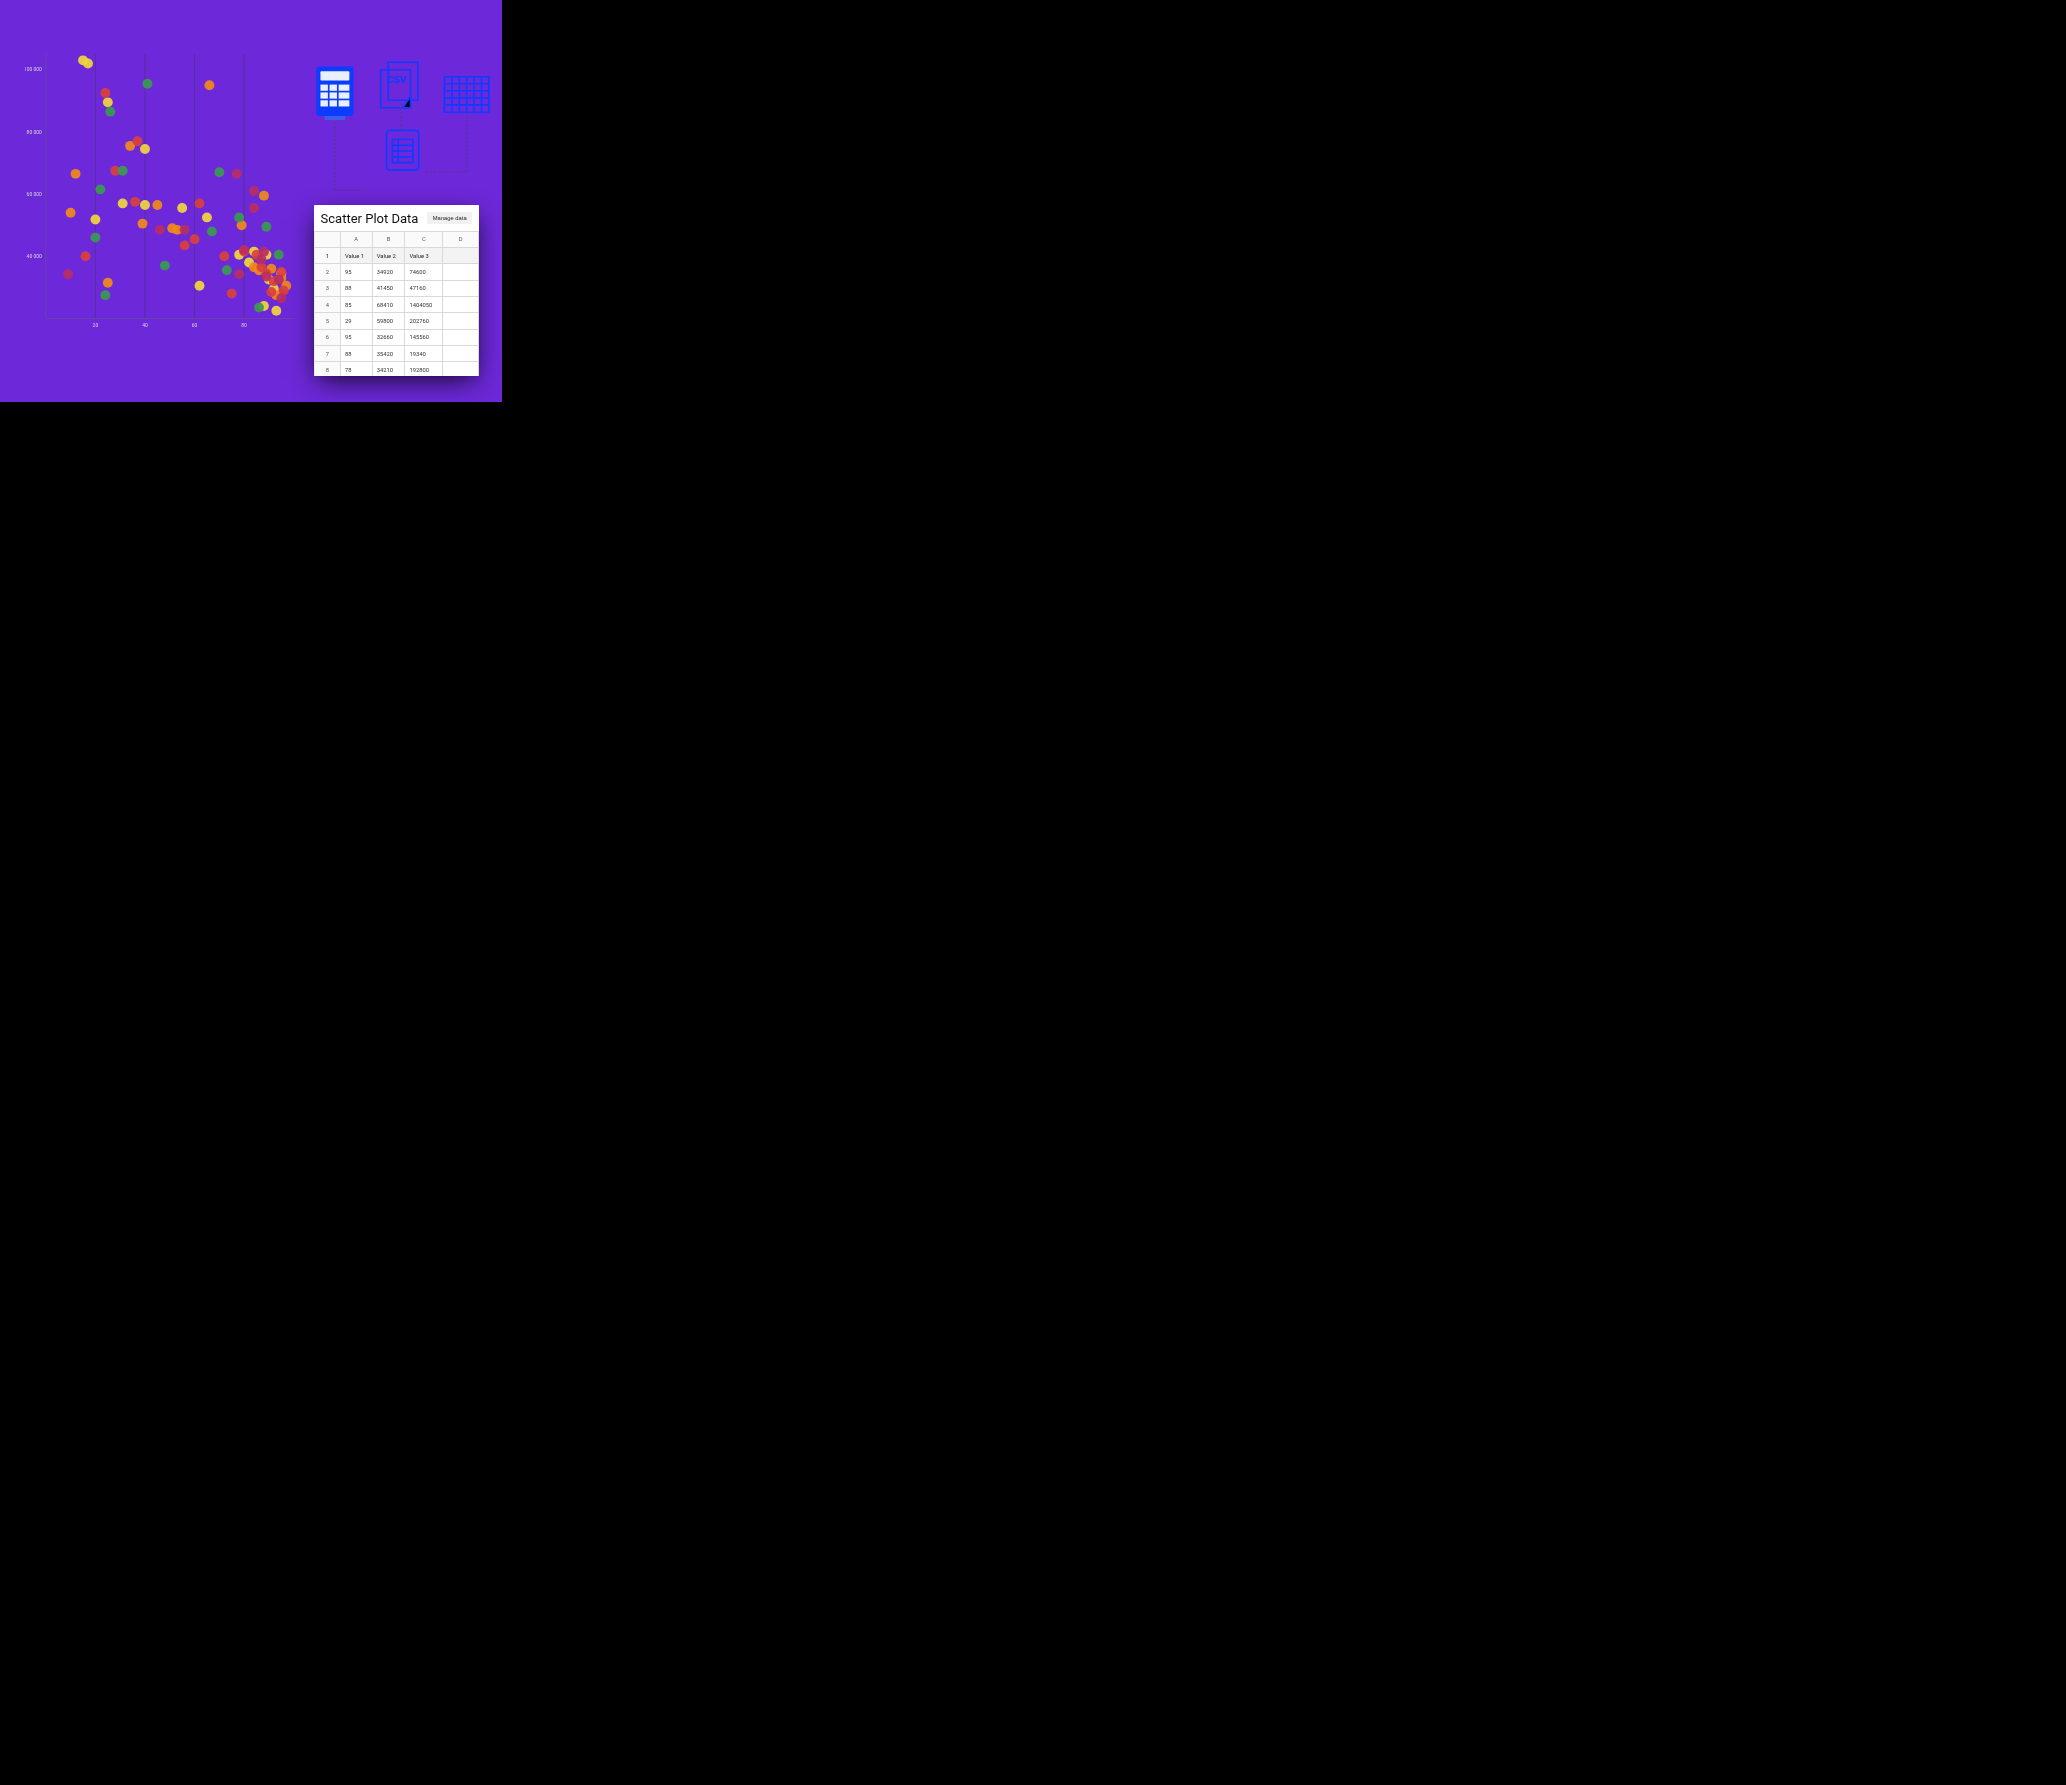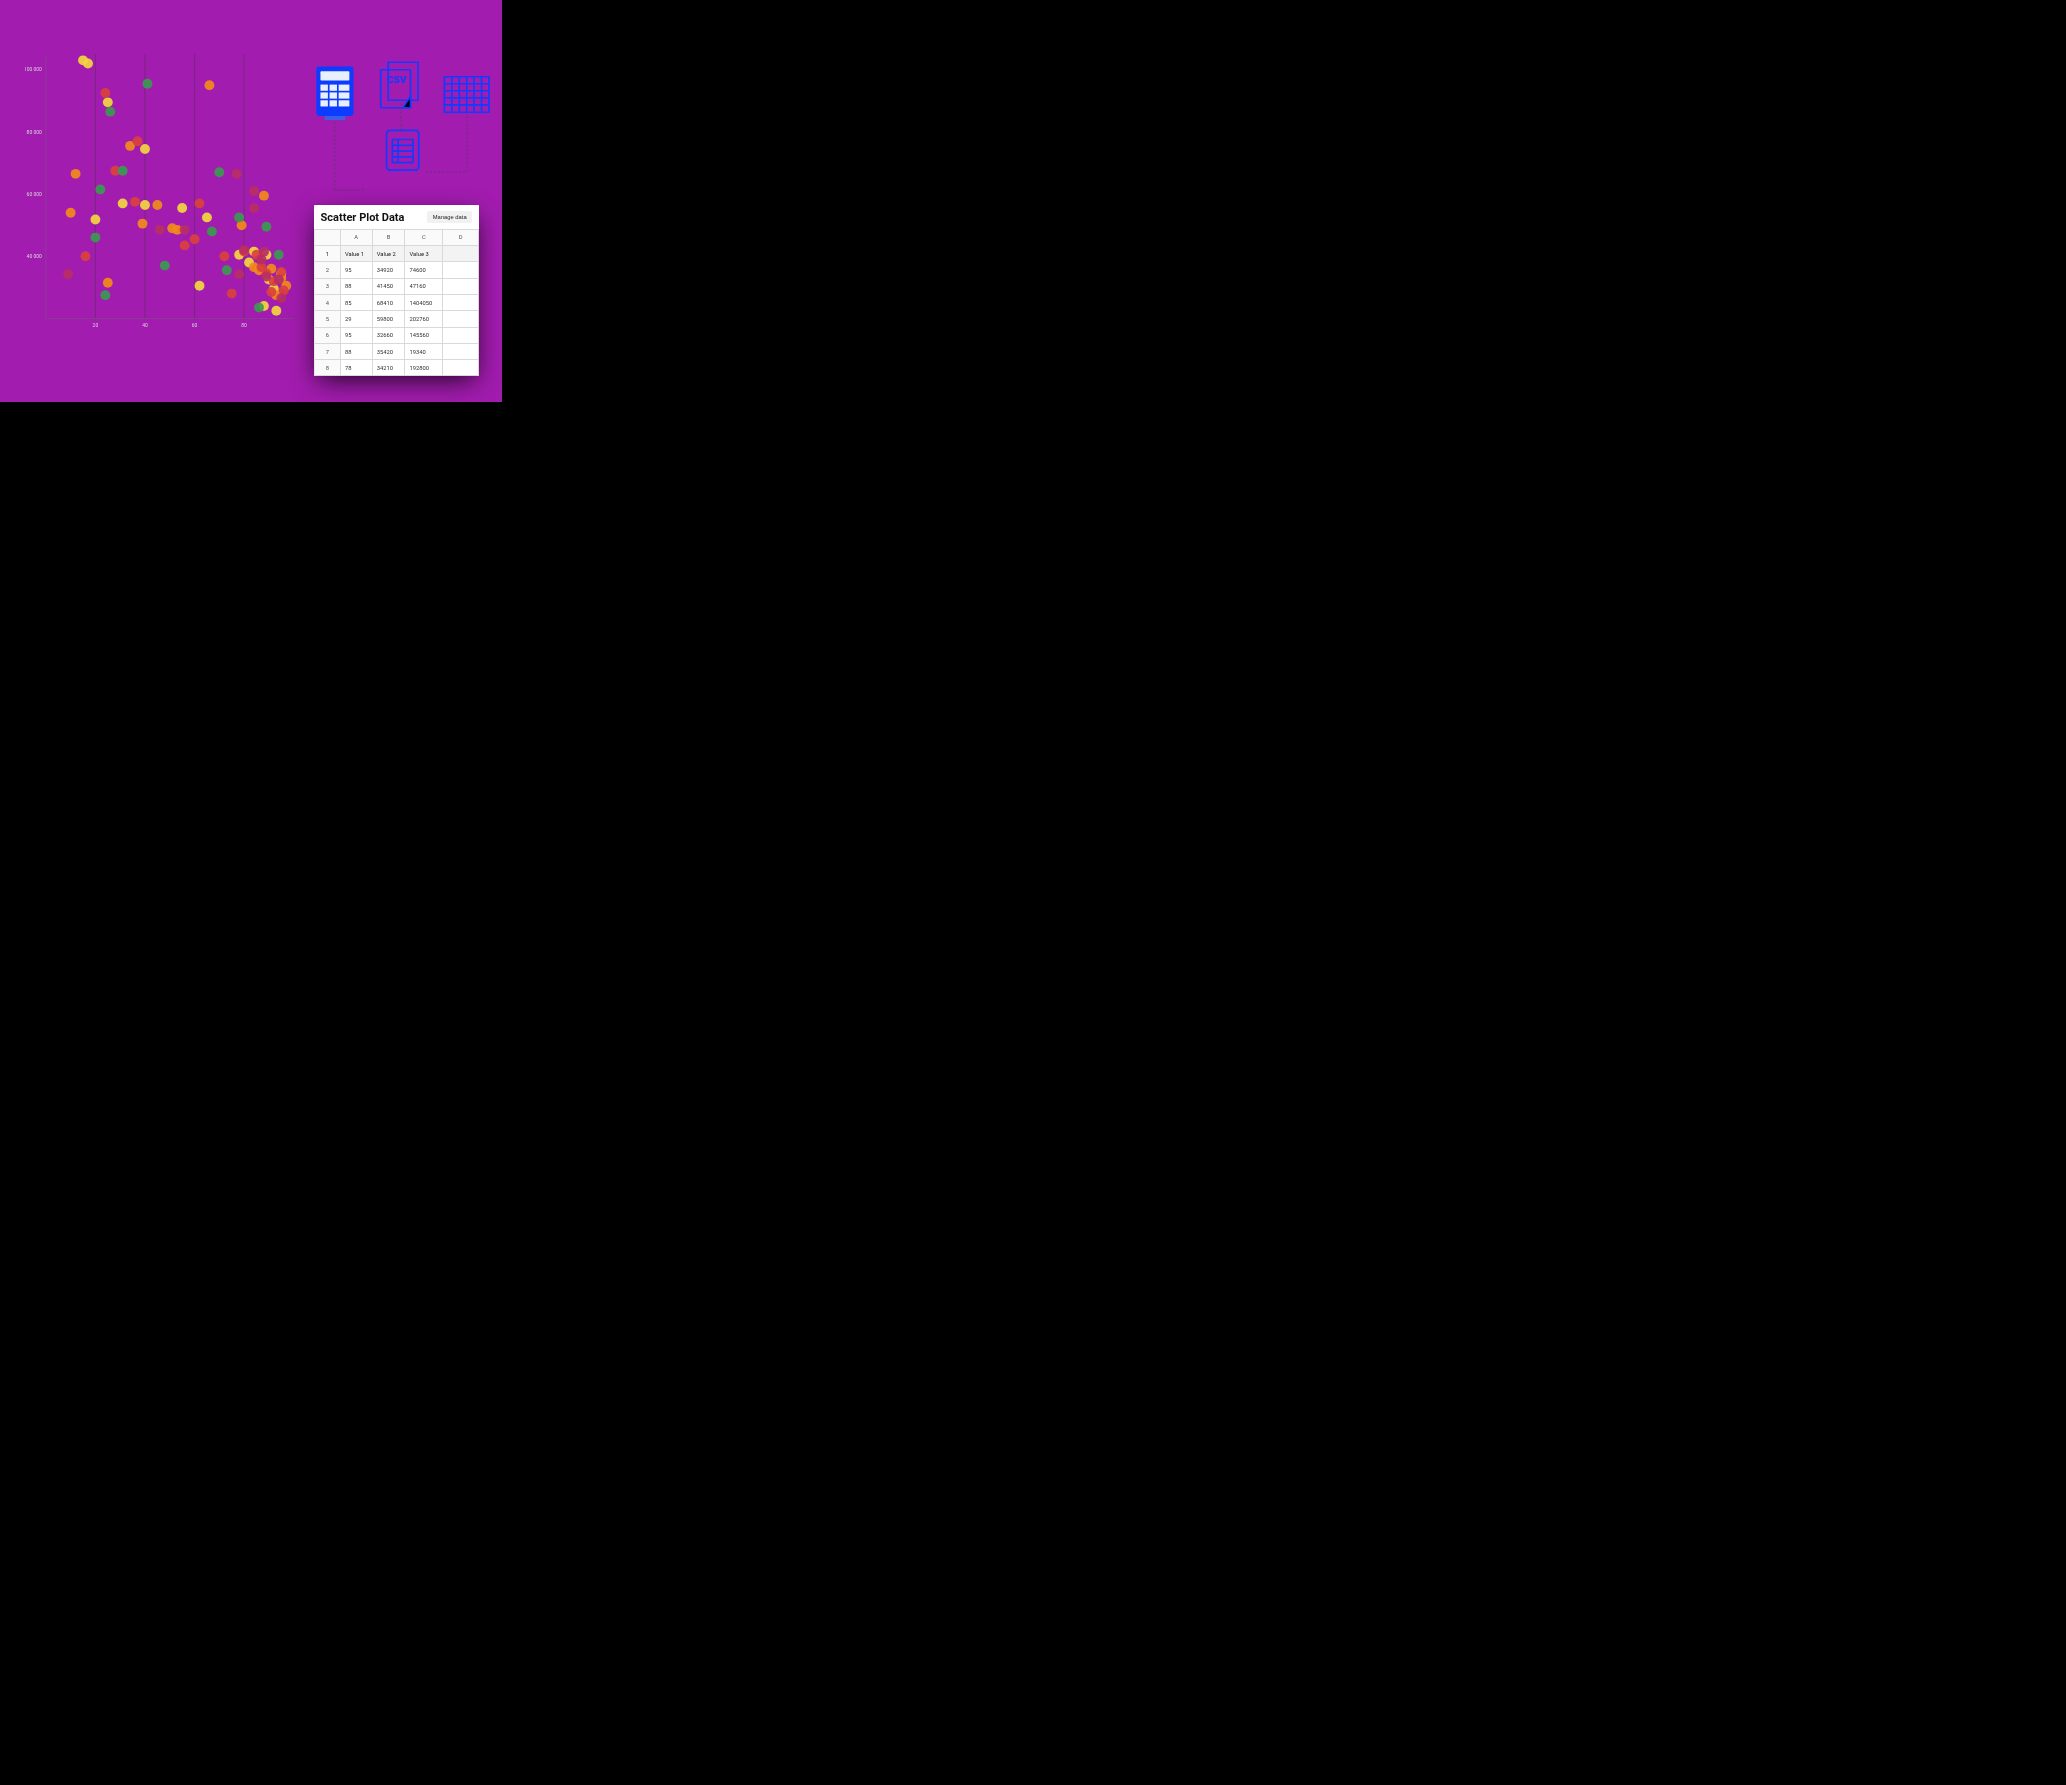--- a/index.html
+++ b/index.html
@@ -1,32 +1,32 @@
 <!DOCTYPE html>
 <html style="font-size:6.6px"><head>
 <meta charset="utf-8">
 <style>
   html,body{margin:0;padding:0;background:#000;font-family:-apple-system,BlinkMacSystemFont,"Segoe UI",Roboto,Helvetica,Arial,sans-serif;color:#d0d0d0;}
-  .stage{position:relative;width:502px;height:402px;background:#a21caf;overflow:hidden;}
+  .stage{position:relative;width:502px;height:402px;background:#6d28d9;overflow:hidden;}
 
   
   .chart-wrap{position:absolute;left:25px;top:50px;width:273px;height:285px;}
   .axis-line{stroke:#6d6d6d;stroke-width:1;}
   .grid-line{stroke:#3a3a3a;stroke-width:1;}
   .tick-label{fill:#d8d8d8;font-size:12px;font-family:inherit;}
 
   
   .icons-area{position:absolute;left:306px;top:58px;width:190px;height:120px;}
   .connector{stroke:#444;stroke-width:1.5;stroke-dasharray:5 5;fill:none;}
   .blue-stroke{stroke:#0e3cff;fill:none;stroke-width:4;stroke-linejoin:round;}
 
   
   .panel{position:absolute;left:314px;top:205px;width:165px;height:171px;background:#fff;color:#222;border-radius:0.8px;box-shadow:0 8.3px 25px -4.1px rgba(0,0,0,.85),0 0 0 0.4px rgba(0,0,0,.05);overflow:hidden;}
   .panel-head{display:flex;align-items:center;justify-content:space-between;padding:5.8px 6.6px 5px;}
-  .panel-title{font-size:11px;font-weight:700;color:#111;}
+  .panel-title{font-size:13px;font-weight:400;color:#111;}
   .manage-btn{background:#f1f1f1;border:none;border-radius:1.7px;padding:2.9px 5.8px;font-size:5.8px;color:#222;cursor:pointer;}
   .grid{border-top:0.4px solid #d9d9d9;border-left:0.4px solid #e8e8e8;}
   .grid-row{display:flex;height:15.3px;border-bottom:0.4px solid #d9d9d9;}
   .cell{border-right:0.4px solid #d9d9d9;display:flex;align-items:center;padding:0 4.1px;font-size:5.8px;color:#323232;box-sizing:border-box;}
   .rownum{width:26px;justify-content:center;background:#fafafa;color:#555;}
   .colhead{background:#fafafa;color:#555;justify-content:center;}
   .c-a{width:32px;}
   .c-b{width:33px;}
   .c-c{width:38px;}
   .c-d{width:36px;}

